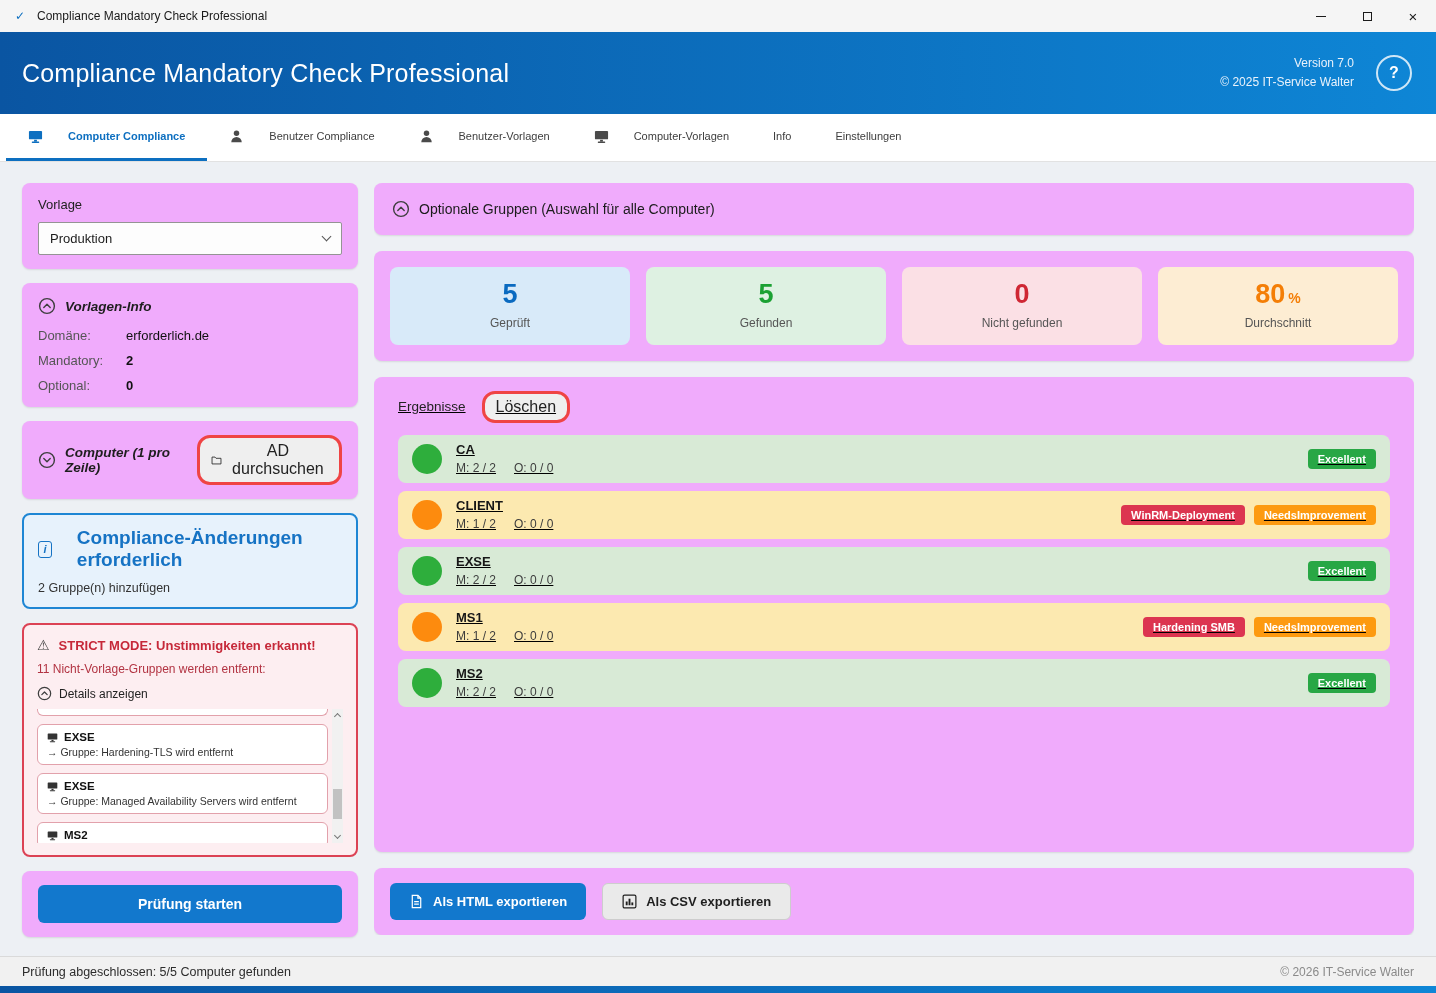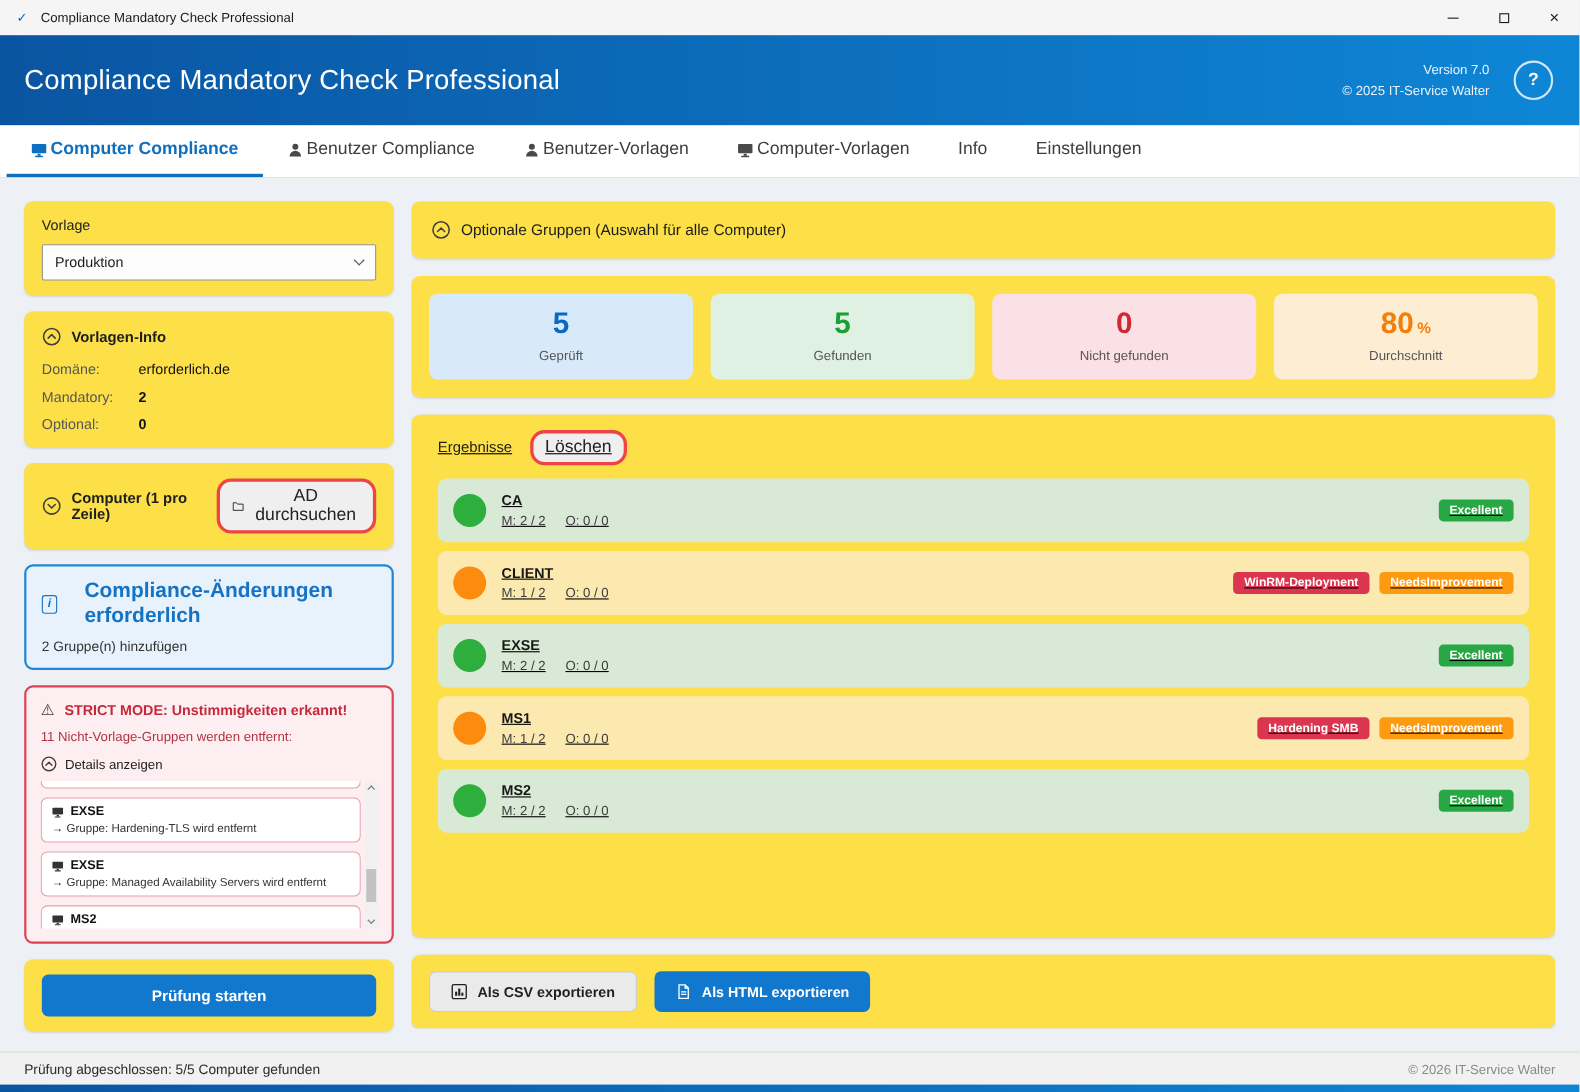--- a/index.html
+++ b/index.html
@@ -22,40 +22,40 @@
     display:flex;align-items:center;justify-content:space-between;padding:0 24px 0 22px;color:#fff;}
   .header-title{font-size:25px;font-weight:400;letter-spacing:.2px;}
   .header-subtitle{font-size:12.5px;color:rgba(255,255,255,.82);margin-top:5px;}
   .header-right{display:flex;align-items:center;gap:22px;}
   .header-meta{text-align:right;font-size:12px;color:#e9f2fb;line-height:1.55;}
   .help-btn{width:36px;height:36px;border-radius:50%;border:2px solid rgba(255,255,255,.8);
     display:flex;align-items:center;justify-content:center;font-size:16px;font-weight:bold;color:#fff;cursor:pointer;}
 
   
   .tabbar{height:48px;flex:0 0 auto;background:#fff;border-bottom:1px solid #e2e2e2;display:flex;padding:0 6px;}
-  .tab{display:flex;align-items:center;gap:3px;padding:0 22px;font-size:16px;color:#3d3d3d;
+  .tab{display:flex;align-items:center;gap:25px;padding:0 22px;font-size:11px;color:#3d3d3d;
     border-bottom:3px solid transparent;cursor:pointer;}
   .tab .tab-icon{display:flex;color:#4a4a4a;}
   .tab.active{color:#0d6fc0;font-weight:bold;border-bottom-color:#0d6fc0;}
   .tab.active .tab-icon{color:#0d6fc0;}
   .tab-icon svg{width:15px;height:15px;}
 
   
   .content{flex:1;display:flex;gap:16px;padding:21px 22px;overflow:hidden;}
-  .card{background:#fde047;border-radius:8px;box-shadow:0 1px 2px rgba(0,0,0,.1);padding:14px 16px;}
+  .card{background:#f0abfc;border-radius:8px;box-shadow:0 1px 2px rgba(0,0,0,.1);padding:14px 16px;}
 
   .sidebar{width:336px;flex:0 0 auto;display:flex;flex-direction:column;gap:14px;}
   .field-label{font-size:13px;color:#222;margin-bottom:10px;}
   .select{height:33px;border:1px solid #949494;border-radius:2px;background:#fdfdfd;display:flex;
     align-items:center;justify-content:space-between;padding:0 11px;font-size:13px;color:#1b1b1b;cursor:pointer;}
   .css-chevron{width:7px;height:7px;border-right:1.5px solid #555;border-bottom:1.5px solid #555;
     transform:rotate(45deg);margin-top:-4px;}
 
   .card-header{display:flex;align-items:center;gap:9px;}
-  .card-title{font-size:13.5px;font-weight:bold;color:#1e1e1e;}
+  .card-title{font-size:13.5px;font-weight:bold;color:#1e1e1e;font-style:italic;}
   .circle-chevron{display:flex;color:#3e3e3e;}
   .circle-chevron svg{width:18px;height:18px;}
   .circle-chevron.small svg{width:15px;height:15px;}
 
   .info-grid{margin-top:13px;display:grid;grid-template-columns:88px 1fr;row-gap:10px;font-size:13px;}
   .info-label{color:#555;}
   .info-value{color:#111;}
   .info-value.bold{font-weight:bold;}
 
   .small-btn{display:inline-flex;align-items:center;gap:6px;background:#efefef;border:3px solid #ef4444;
@@ -106,21 +106,21 @@
   .stat-red{background:#fbe0e5;}    .stat-red .stat-value{color:#cf2734;}
   .stat-orange{background:#fdedd3;} .stat-orange .stat-value{color:#f47e06;}
   .stat-value{font-size:27px;font-weight:bold;line-height:1.1;}
   .stat-suffix{font-size:14px;font-weight:bold;margin-left:3px;}
   .stat-label{font-size:12px;color:#555;margin-top:6px;}
 
   .results-card{flex:1;display:flex;flex-direction:column;overflow:hidden;padding:14px 24px;text-decoration:underline;}
   .results-header{display:flex;align-items:center;gap:16px;}
   .results-title{font-size:13.5px;color:#222;}
   .result-rows{margin-top:12px;display:flex;flex-direction:column;gap:8px;}
-  .result-row{border-radius:8px;padding:9px 14px;display:flex;align-items:center;gap:14px;height:58px;}
+  .result-row{border-radius:8px;padding:9px 14px;display:flex;align-items:center;gap:14px;height:48px;}
   .result-row.green{background:#d8ead6;}
   .result-row.yellow{background:#fce9b0;}
   .status-dot{width:30px;height:30px;border-radius:50%;flex:0 0 auto;}
   .status-dot.green{background:#2eae3c;}
   .status-dot.orange{background:#fd8b0e;}
   .result-name{font-size:13px;font-weight:bold;color:#161616;}
   .result-detail{font-size:12px;color:#3c3c3c;margin-top:4px;text-align:center;}
   .result-detail .m{margin-right:18px;}
   .result-badges{margin-left:auto;display:flex;gap:9px;}
   .badge{padding:4px 10px;border-radius:4px;font-size:11px;font-weight:bold;color:#fff;white-space:nowrap;}
@@ -445,37 +445,37 @@
             </div>
             <div class="result-badges">
               <span class="badge badge-green">Excellent</span>
             </div>
           </div>
 
         </div>
       </div>
 
       <div class="card export-card">
+        <button class="export-btn html">
+          <svg viewBox="0 0 16 16" fill="none" stroke="currentColor" stroke-width="1.3">
+              <path d="M3.5 1.5h6l3 3v10h-9z"></path>
+              <path d="M9.5 1.5v3h3"></path>
+              <path d="M5.5 8.2h5M5.5 10.7h5"></path>
+            </svg>
+          <span>Als HTML exportieren</span>
+        </button>
         <button class="export-btn csv">
           <svg viewBox="0 0 16 16">
               <rect x="1.2" y="1.2" width="13.6" height="13.6" rx="1.5" fill="none" stroke="currentColor" stroke-width="1.3"></rect>
               <rect x="4" y="8" width="2" height="4" fill="currentColor"></rect>
               <rect x="7" y="5" width="2" height="7" fill="currentColor"></rect>
               <rect x="10" y="9" width="2" height="3" fill="currentColor"></rect>
             </svg>
           <span>Als CSV exportieren</span>
         </button>
-        <button class="export-btn html">
-          <svg viewBox="0 0 16 16" fill="none" stroke="currentColor" stroke-width="1.3">
-              <path d="M3.5 1.5h6l3 3v10h-9z"></path>
-              <path d="M9.5 1.5v3h3"></path>
-              <path d="M5.5 8.2h5M5.5 10.7h5"></path>
-            </svg>
-          <span>Als HTML exportieren</span>
-        </button>
       </div>
 
     </main>
   </div>
 
   <div class="statusbar">
     <span class="statusbar-left">Prüfung abgeschlossen: 5/5 Computer gefunden</span>
     <span class="statusbar-right">© 2026 IT-Service Walter</span>
   </div>
   <div class="bottom-strip"></div>

